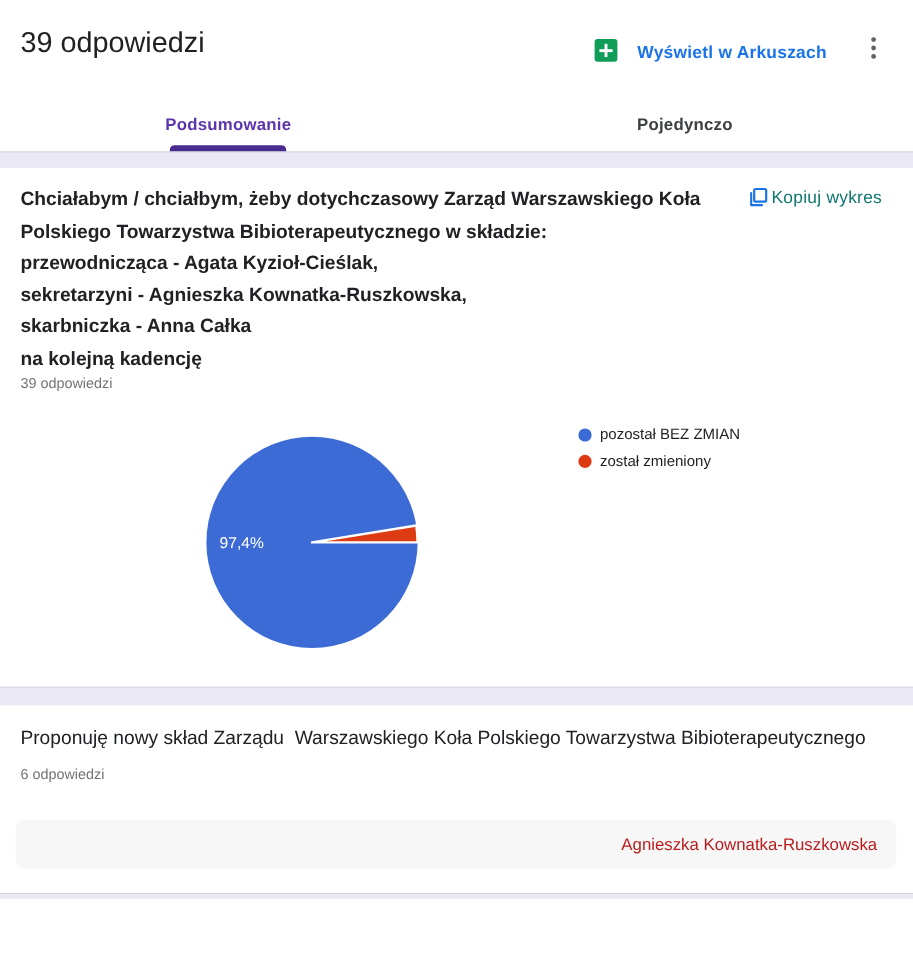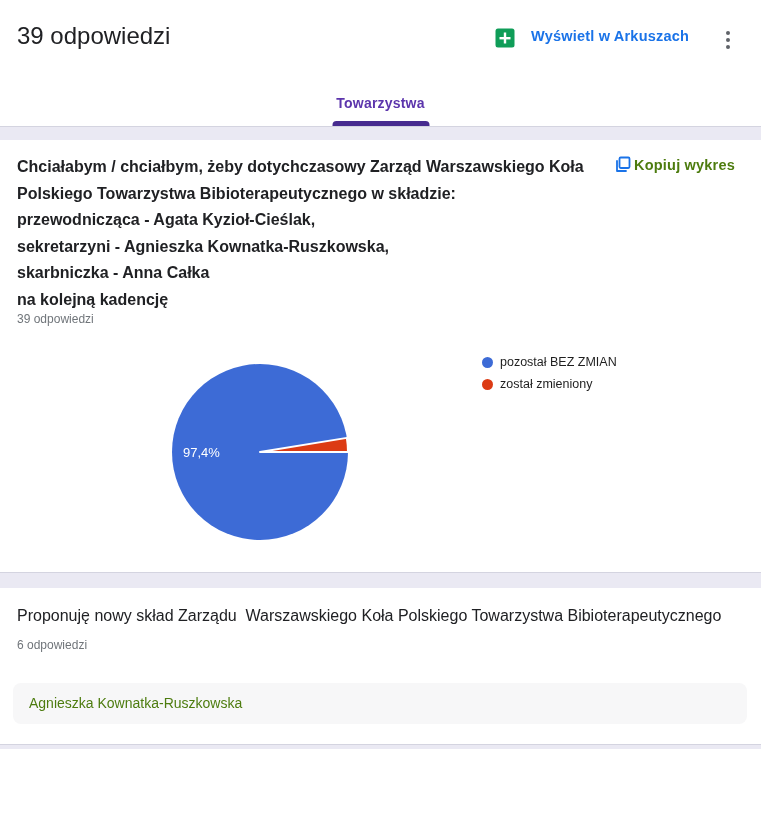--- a/index.html
+++ b/index.html
@@ -21,21 +21,21 @@
   .strip-3 { height: 5px; }
 
   
   .card-header { height: 126px; }
   .page-title {
     position: absolute; left: 17px; top: 22px;
     font-size: 24px; font-weight: 400; color: #202124;
   }
   .header-actions {
     position: absolute; right: 24px; top: 28px;
-    display: flex; align-items: flex-start;
+    display: flex; align-items: flex-end;
   }
   .sheets-icon { width: 20px; height: 20px; display: block; }
   .sheets-link {
     margin-left: 16px;
     font-size: 14.5px; font-weight: 700; color: #1a73e8;
     text-decoration: none; letter-spacing: 0.2px;
     cursor: pointer;
   }
   .more-btn {
     margin-left: 30px; width: 18px; height: 24px;
@@ -71,21 +71,21 @@
     color: #202124; white-space: pre-wrap;
   }
   .copy-chart-btn {
     position: absolute; right: 26px; top: 16px;
     display: flex; align-items: center;
     background: none; border: none; cursor: pointer;
   }
   .copy-chart-btn svg { display: block; }
   .copy-chart-label {
     margin-left: 3px;
-    font-size: 14.5px; font-weight: 700; color: #4d7c0f; letter-spacing: 0.2px;
+    font-size: 14.5px; font-weight: 400; color: #0f766e; letter-spacing: 0.2px;
   }
   .q-count {
     position: absolute; left: 17px;
     font-size: 12px; color: #70757a; font-weight: 400;
   }
   .q1-count { top: 172px; }
   .pie-svg { position: absolute; left: 168px; top: 220px; }
   .pie-label {
     font-size: 13px; fill: #ffffff;
     font-family: "Liberation Sans", "DejaVu Sans", sans-serif;
@@ -106,21 +106,21 @@
   .q2-title {
     position: absolute; left: 17px; top: 16px; width: 732px;
     font-size: 16px; line-height: 24px; font-weight: 400;
     color: #202124; white-space: pre-wrap;
   }
   .q2-count { top: 50px; }
   .answers { position: absolute; left: 13px; right: 14px; top: 95px; }
   .answer-box {
     background: #f7f7f8; border-radius: 8px;
     padding: 11px 16px; margin-bottom: 8px;
-    font-size: 14px; line-height: 19px; color: #4d7c0f;
+    font-size: 14px; line-height: 19px; color: #b91c1c; text-align: right;
   }
 </style>
 </head>
 <body>
 
 <header class="card card-header">
   <h1 class="page-title">39 odpowiedzi</h1>
 
   <div class="header-actions">
     <span>
@@ -133,22 +133,25 @@
     <a class="sheets-link">Wyświetl w Arkuszach</a>
     <button class="more-btn">
       <i></i>
         <i></i>
         <i></i>
     </button>
   </div>
 
   <nav class="tabs">
     <div class="tab active">
-      <span>Towarzystwa</span>
+      <span>Podsumowanie</span>
       <span class="tab-underline"></span>
+    </div>
+    <div class="tab">
+      <span>Pojedynczo</span>
     </div>
   </nav>
 </header>
 
 <div class="strip strip-1"></div>
 
 <section class="card card-q1">
   <div class="q1-title">Chciałabym / chciałbym, żeby dotychczasowy Zarząd Warszawskiego Koła
 Polskiego Towarzystwa Bibioterapeutycznego w składzie:
 przewodnicząca - Agata Kyzioł-Cieślak,

